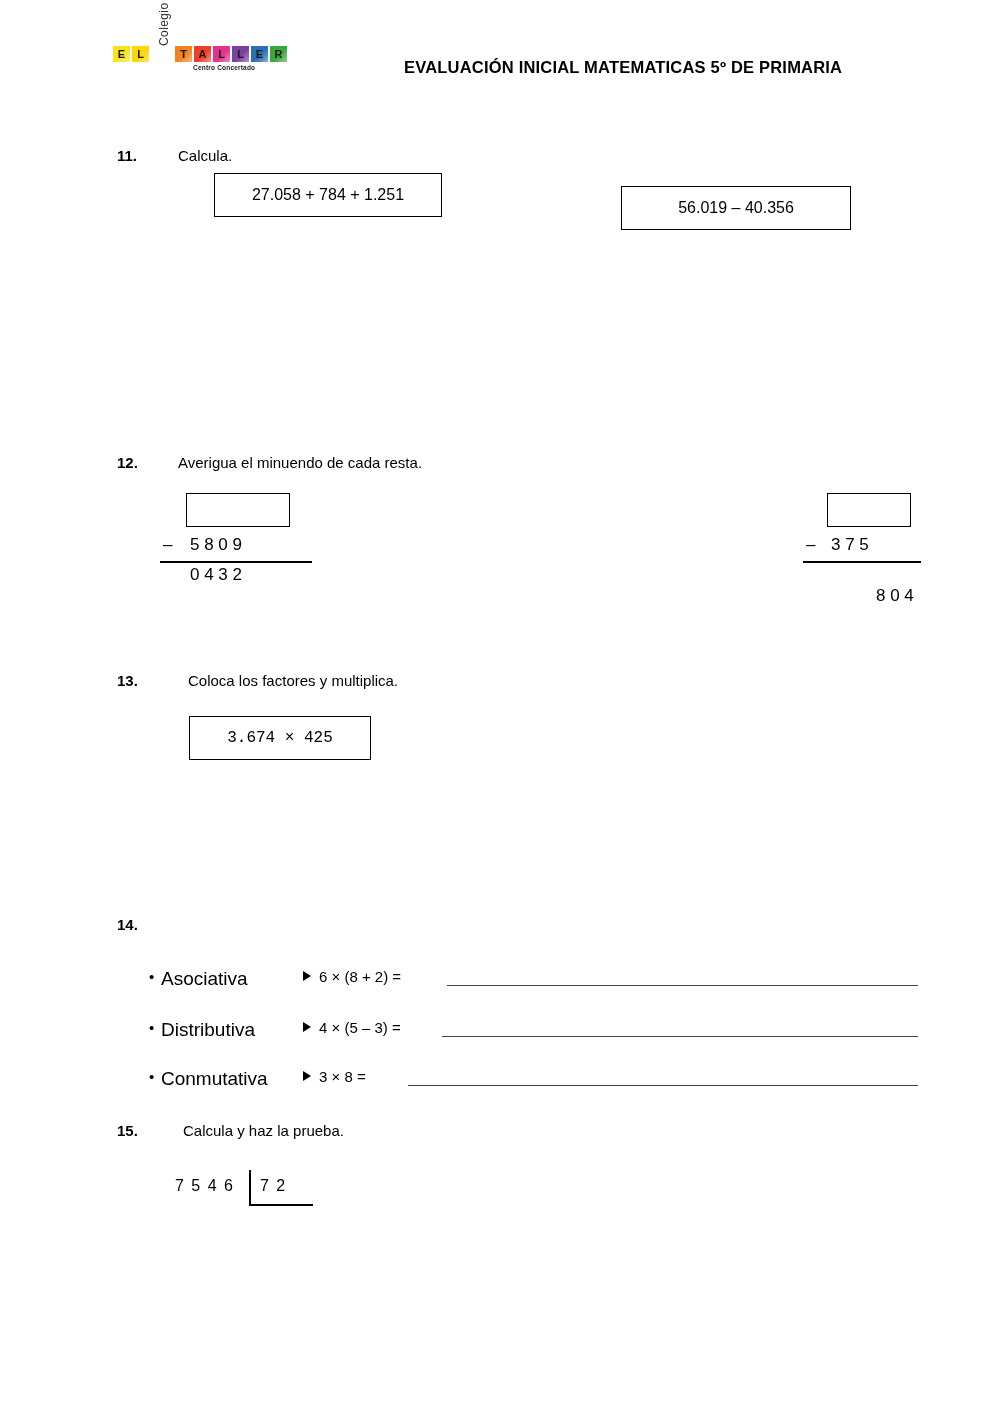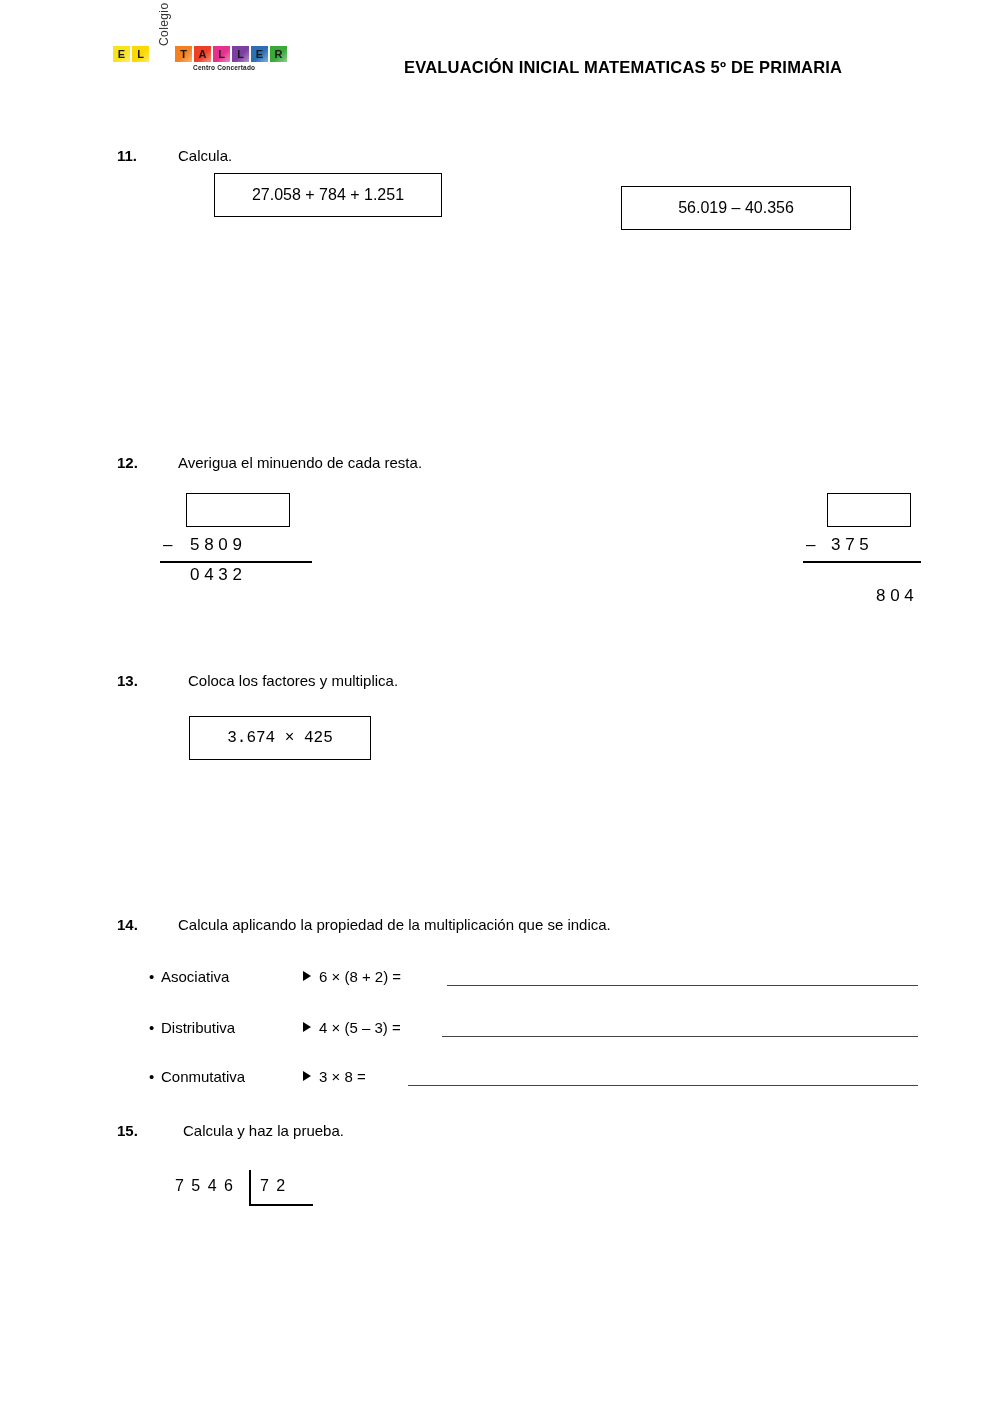--- a/index.html
+++ b/index.html
@@ -131,21 +131,21 @@
   }
   .rule {
     position: absolute;
     height: 1.6px;
     background: #000000;
   }
 
   
   .prop-label {
     position: absolute;
-    font-size: 15px;
+    font-size: 19px;
     white-space: nowrap;
   }
   .bullet {
     position: absolute;
     font-size: 15px;
   }
   .tri {
     position: absolute;
     width: 0;
     height: 0;
@@ -231,21 +231,20 @@
   <div class="digits" style="left:831px; top:535px;">3  7  5</div>
   <div class="rule" style="left:803px; top:561px; width:118px;"></div>
   <div class="digits" style="left:831px; top:586px;margin-left:45px;">8  0  4</div>
 
   <div class="qnum" style="left:117px; top:672px;">13.</div>
   <div class="qtext" style="left:188px; top:672px;">Coloca los factores y multiplica.</div>
 
   <div class="exprbox" style="left:189px; top:716px; width:180px; height:42px;font-family:Liberation Mono, monospace;">3.674 × 425</div>
 
   <div class="qnum" style="left:117px; top:916px;">14.</div>
-  <div class="qtext" style="left:178px; top:916px;">Calcula aplicando la propiedad de la multiplicación que se indica.</div>
 
   <div class="bullet" style="left:149px; top:968px;">•</div>
   <div class="prop-label" style="left:161px; top:968px;">Asociativa</div>
   <div class="tri" style="left:303px; top:971px;"></div>
   <div class="prop-expr" style="left:319px; top:968px;">6 ×  (8 + 2) =</div>
   <div class="answer-line" style="left:447px; top:985px; width:471px;"></div>
 
   <div class="bullet" style="left:149px; top:1019px;">•</div>
   <div class="prop-label" style="left:161px; top:1019px;">Distributiva</div>
   <div class="tri" style="left:303px; top:1022px;"></div>

